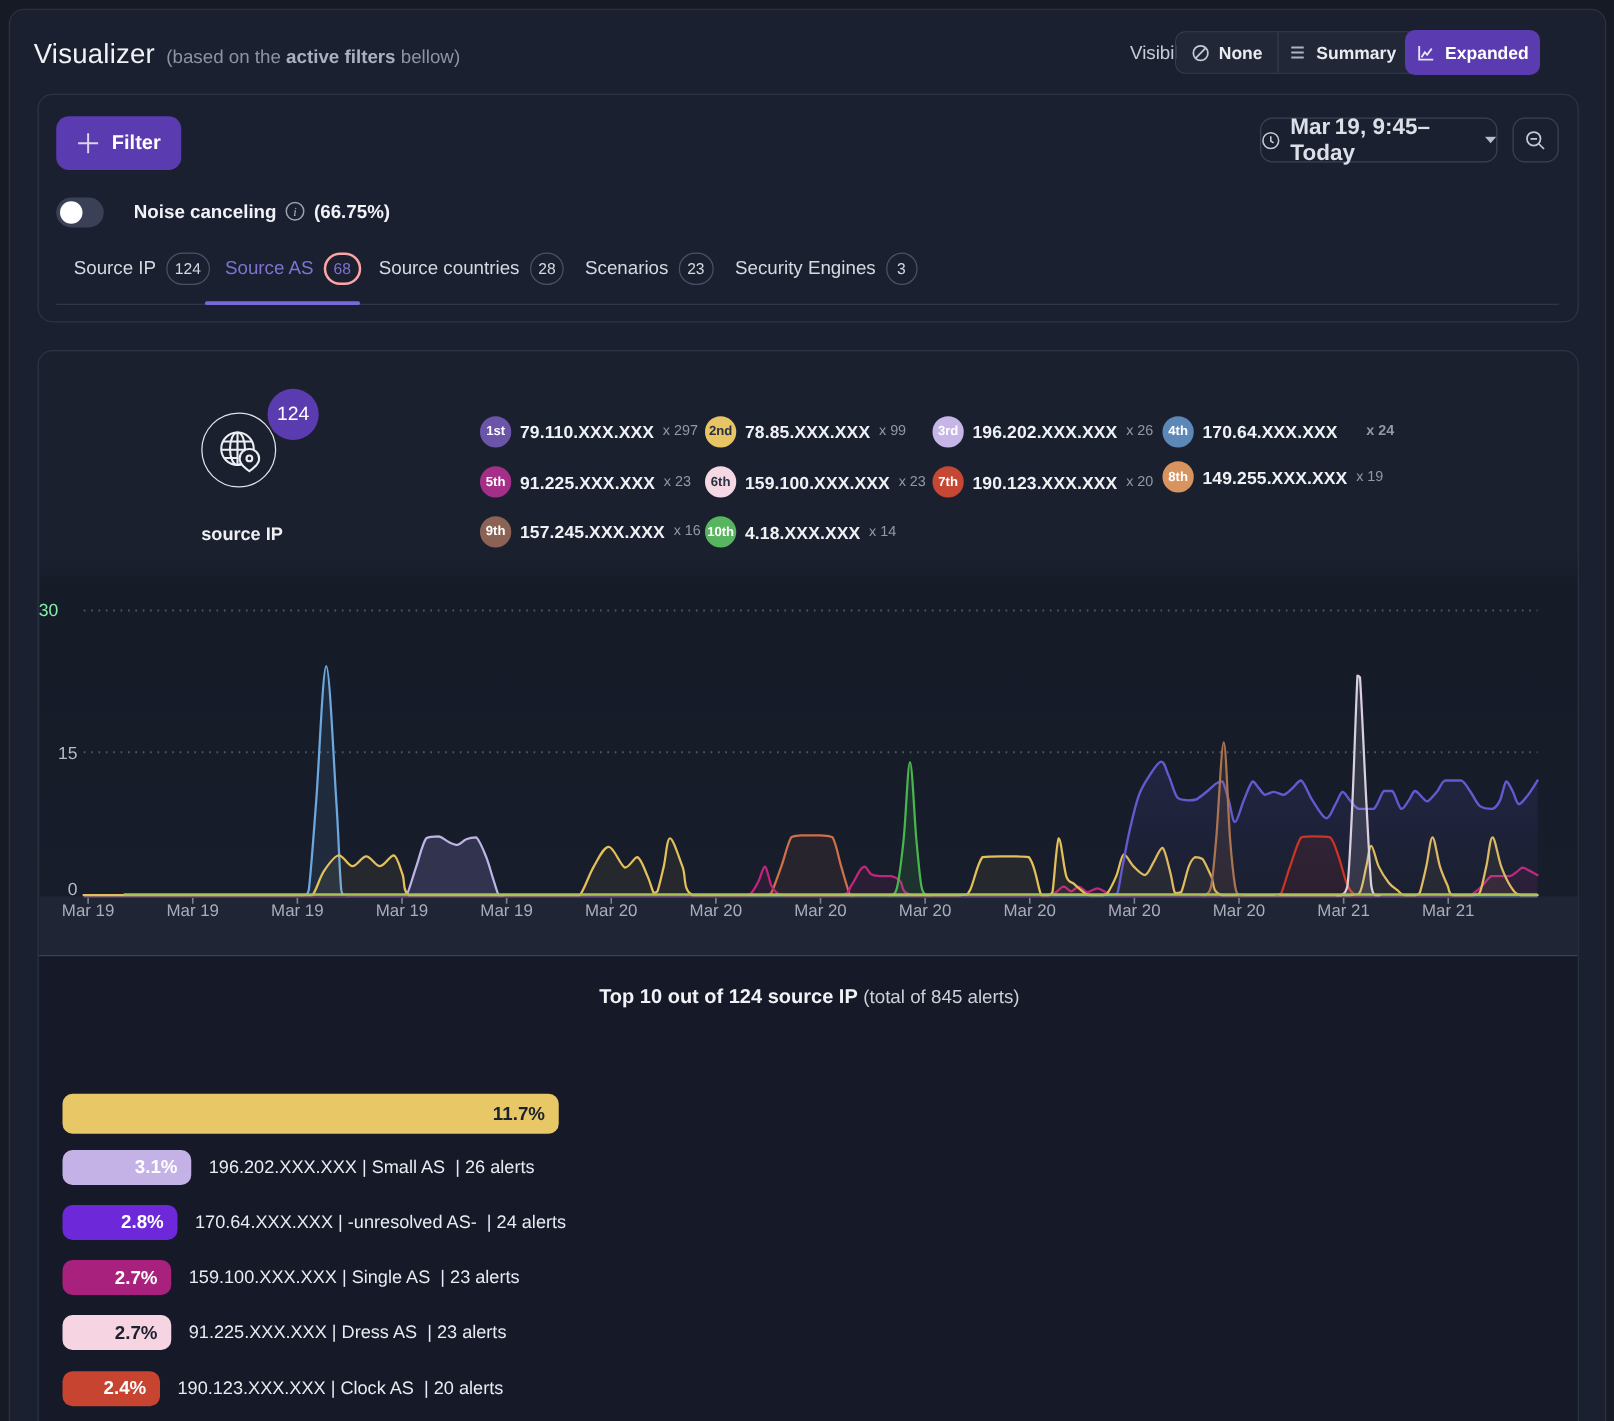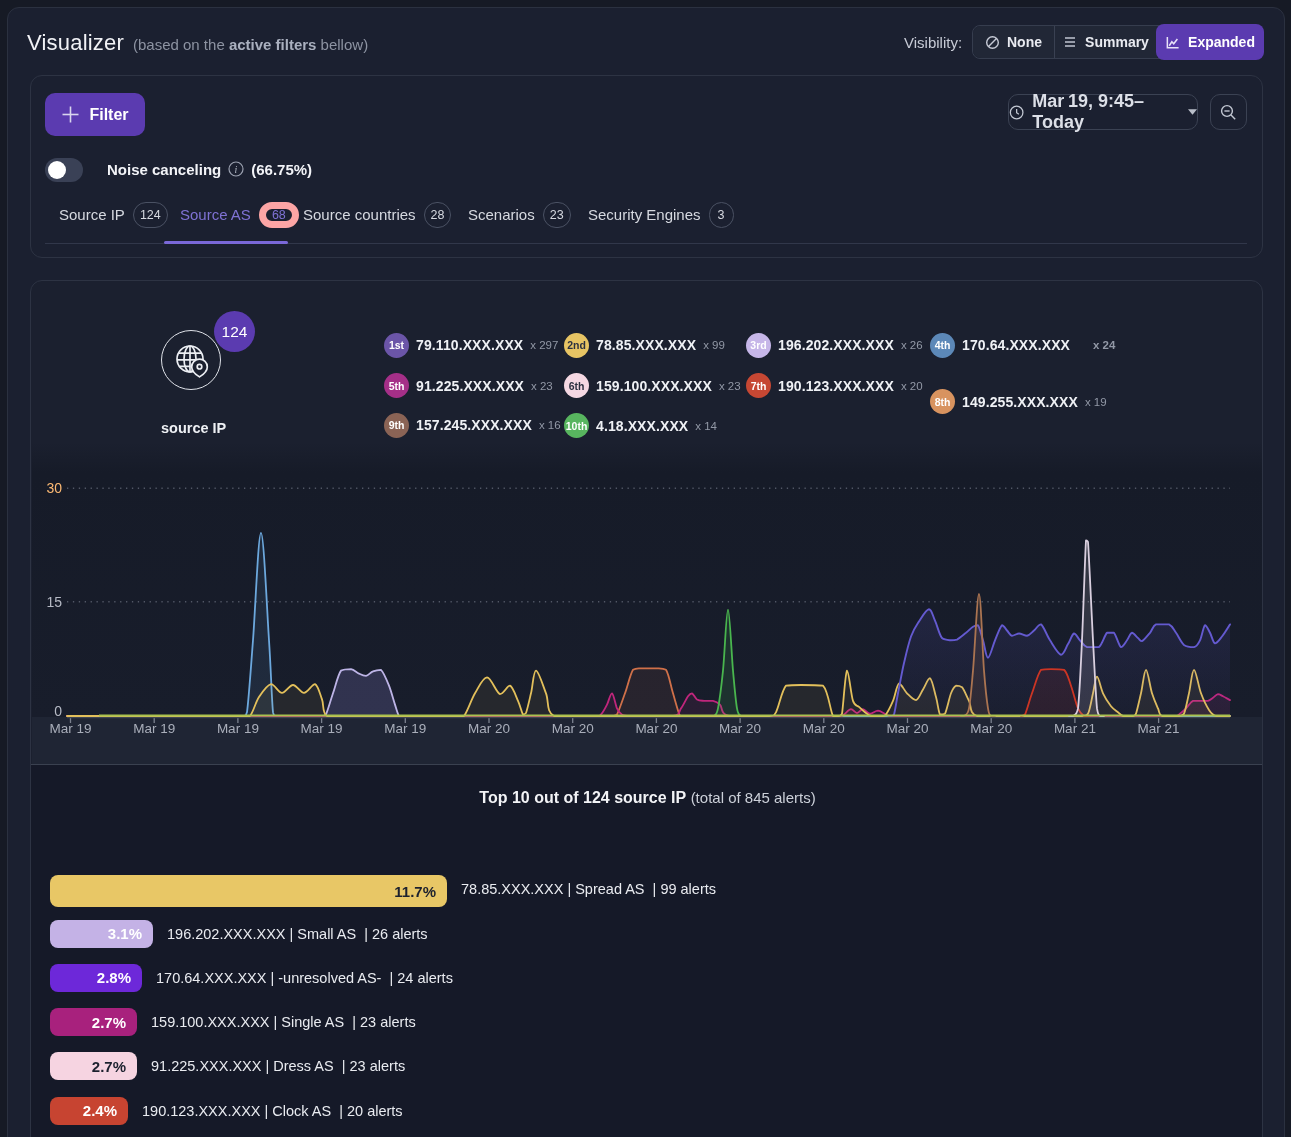--- a/index.html
+++ b/index.html
@@ -11,21 +11,21 @@
 <body>
 
 <div class="panel" style="left:7px;top:7px;width:1278px;height:1290px;background:#1b2030;"></div>
 
 <div class="abs flex" style="left:27px;top:30px;align-items:baseline;">
   <span style="font-size:22px;color:#f1f2f6;letter-spacing:.2px;">Visualizer</span>
   <span style="font-size:15px;color:#8d93a2;margin-left:9px;">(based on the <b style="color:#aab0bf;">active filters</b> bellow)</span>
 </div>
 
 <div class="abs" style="left:904px;top:34px;font-size:15px;color:#c7cbd6;">Visibility:</div>
-<div class="abs flex" style="left:972px;top:25px;height:34px;border-radius:8px;border:1px solid #363d4e;background:#20263650;">
+<div class="abs flex" style="left:940px;top:25px;height:34px;border-radius:8px;border:1px solid #363d4e;background:#20263650;">
   <div class="flex" style="width:81px;height:100%;justify-content:center;background:#212736;border-radius:8px 0 0 8px;">
     <svg width="15" height="15" viewBox="0 0 16 16" style="margin-right:7px;">
         <circle cx="8" cy="8" r="6.2" fill="none" stroke="#c6cad5" stroke-width="1.5"></circle>
         <line x1="3.8" y1="12.2" x2="12.2" y2="3.8" stroke="#c6cad5" stroke-width="1.5"></line>
       </svg>
     <span style="font-size:14px;font-weight:bold;color:#e9ebf1;">None</span>
   </div>
   <div style="width:1px;height:100%;background:#3a4152;"></div>
   <div class="flex" style="width:102px;height:100%;justify-content:center;background:#212736;">
     <svg width="14" height="12" viewBox="0 0 14 12" style="margin-right:8px;">
@@ -87,21 +87,21 @@
 </div>
 
 <div class="abs" style="left:45px;top:243px;width:1202px;height:1px;background:#31374a;"></div>
 <div class="abs" style="left:164px;top:241px;width:124px;height:3px;background:#7a68d8;border-radius:2px;"></div>
 <div class="abs flex" style="left:59px;top:201px;height:27px;">
     <span style="font-size:15px;color:#d6d9e0;">Source IP</span>
     <span class="flex" style="justify-content:center;margin-left:8px;min-width:27px;height:26px;padding:0 6px;border:1px solid #4a5163;border-radius:14px;font-size:12.5px;color:#d6d9e0;">124</span>
   </div>
 <div class="abs flex" style="left:180px;top:201px;height:27px;">
     <span style="font-size:15px;color:#7f72d4;">Source AS</span>
-    <span class="flex" style="justify-content:center;margin-left:8px;min-width:27px;height:26px;padding:0 6px;border:7px solid #fca5a5;border-radius:14px;font-size:12.5px;color:#7f72d4;">68</span>
+    <span class="flex" style="justify-content:center;margin-left:8px;min-width:27px;height:26px;padding:0 6px;border:2px solid #fca5a5;border-radius:14px;font-size:12.5px;color:#7f72d4;">68</span>
   </div>
 <div class="abs flex" style="left:303px;top:201px;height:27px;">
     <span style="font-size:15px;color:#d6d9e0;">Source countries</span>
     <span class="flex" style="justify-content:center;margin-left:8px;min-width:27px;height:26px;padding:0 6px;border:1px solid #4a5163;border-radius:14px;font-size:12.5px;color:#d6d9e0;">28</span>
   </div>
 <div class="abs flex" style="left:468px;top:201px;height:27px;">
     <span style="font-size:15px;color:#d6d9e0;">Scenarios</span>
     <span class="flex" style="justify-content:center;margin-left:8px;min-width:27px;height:26px;padding:0 6px;border:1px solid #4a5163;border-radius:14px;font-size:12.5px;color:#d6d9e0;">23</span>
   </div>
 <div class="abs flex" style="left:588px;top:201px;height:27px;">
@@ -156,37 +156,37 @@
 <div class="abs flex" style="left:533px;top:92px;height:25px;">
       <span class="flex" style="width:25px;height:25px;border-radius:50%;background:#f5d8e3;color:#2b3040;font-size:10.5px;font-weight:bold;justify-content:center;">6th</span>
       <span style="font-size:14px;font-weight:bold;color:#eff1f5;margin-left:7px;letter-spacing:.1px;">159.100.XXX.XXX</span>
       <span style="font-size:11.5px;color:#9298a6;margin-left:7px;">x 23</span>
     </div>
 <div class="abs flex" style="left:715px;top:92px;height:25px;">
       <span class="flex" style="width:25px;height:25px;border-radius:50%;background:#c64733;color:#fff;font-size:10.5px;font-weight:bold;justify-content:center;">7th</span>
       <span style="font-size:14px;font-weight:bold;color:#eff1f5;margin-left:7px;letter-spacing:.1px;">190.123.XXX.XXX</span>
       <span style="font-size:11.5px;color:#9298a6;margin-left:7px;">x 20</span>
     </div>
-<div class="abs flex" style="left:899px;top:108px;height:25px;align-items:center;">
+<div class="abs flex" style="left:899px;top:88px;height:25px;align-items:center;">
       <span class="flex" style="width:25px;height:25px;border-radius:50%;background:#d8935f;color:#fff;font-size:10.5px;font-weight:bold;justify-content:center;">8th</span>
       <span style="font-size:14px;font-weight:bold;color:#eff1f5;margin-left:7px;letter-spacing:.1px;">149.255.XXX.XXX</span>
       <span style="font-size:11.5px;color:#9298a6;margin-left:7px;">x 19</span>
     </div>
 <div class="abs flex" style="left:353px;top:131.5px;height:25px;">
       <span class="flex" style="width:25px;height:25px;border-radius:50%;background:#8a6355;color:#fff;font-size:10.5px;font-weight:bold;justify-content:center;">9th</span>
       <span style="font-size:14px;font-weight:bold;color:#eff1f5;margin-left:7px;letter-spacing:.1px;">157.245.XXX.XXX</span>
       <span style="font-size:11.5px;color:#9298a6;margin-left:7px;">x 16</span>
     </div>
 <div class="abs flex" style="left:533px;top:132px;height:25px;">
       <span class="flex" style="width:25px;height:25px;border-radius:50%;background:#58b55f;color:#fff;font-size:10.5px;font-weight:bold;justify-content:center;">10th</span>
       <span style="font-size:14px;font-weight:bold;color:#eff1f5;margin-left:7px;letter-spacing:.1px;">4.18.XXX.XXX</span>
       <span style="font-size:11.5px;color:#9298a6;margin-left:7px;">x 14</span>
     </div>
 
-  <div class="abs" style="left:0px;top:199px;width:31px;text-align:right;font-size:14px;color:#fdba74;">30</div>
+  <div class="abs" style="left:0px;top:199px;width:31px;text-align:left;font-size:14px;color:#86efac;">30</div>
   <div class="abs" style="left:0px;top:313px;width:31px;text-align:right;font-size:14px;color:#b6bac5;">15</div>
   <div class="abs" style="left:0px;top:422px;width:31px;text-align:right;font-size:14px;color:#b6bac5;">0</div>
   <div class="abs" style="left:1px;top:436px;width:1231px;height:47px;background:#1f2534;"></div>
   <svg class="abs" style="left:0;top:180px;" width="1233" height="303" viewBox="0 0 1233 303">
       <defs>
         <linearGradient id="gi" x1="0" y1="0" x2="0" y2="1">
           <stop offset="0" stop-color="#6259cc" stop-opacity="0.15"></stop>
           <stop offset="1" stop-color="#6259cc" stop-opacity="0.03"></stop>
         </linearGradient>
       </defs>
@@ -241,21 +241,20 @@
 <div class="abs" style="left:762.8px;top:440px;width:60px;text-align:center;font-size:13.5px;color:#a9aeba;">Mar 20</div>
 <div class="abs" style="left:846.5px;top:440px;width:60px;text-align:center;font-size:13.5px;color:#a9aeba;">Mar 20</div>
 <div class="abs" style="left:930.2px;top:440px;width:60px;text-align:center;font-size:13.5px;color:#a9aeba;">Mar 20</div>
 <div class="abs" style="left:1013.9px;top:440px;width:60px;text-align:center;font-size:13.5px;color:#a9aeba;">Mar 21</div>
 <div class="abs" style="left:1097.6px;top:440px;width:60px;text-align:center;font-size:13.5px;color:#a9aeba;">Mar 21</div>
 <div class="abs" style="left:0;top:483px;width:1233px;height:530px;background:#151928;border-top:1px solid #3a4150;"></div>
 <div class="abs" style="left:0;top:508px;width:1233px;text-align:center;"><span style="font-size:16px;font-weight:bold;color:#f2f3f6;">Top 10 out of 124 source IP</span> <span style="font-size:15px;color:#ccd0d9;">(total of 845 alerts)</span></div>
 <div class="abs flex" style="left:19px;top:594.2px;width:397px;height:32px;background:#e8c766;border-radius:8px;">
       <span style="font-size:15px;font-weight:bold;color:#1c212e;margin-left:auto;margin-right:11px;">11.7%</span>
     </div>
-<div class="abs flex" style="left:430px;top:594.2px;height:28px;font-size:14.5px;color:#e9ebf0;">78.85.XXX.XXX | Spread AS&nbsp; | 99 alerts</div>
 <div class="abs flex" style="left:19px;top:638.5px;width:103px;height:28px;background:#c4b2e6;border-radius:8px;">
       <span style="font-size:15px;font-weight:bold;color:#fff;margin-left:auto;margin-right:11px;">3.1%</span>
     </div>
 <div class="abs flex" style="left:136px;top:638.5px;height:28px;font-size:14.5px;color:#e9ebf0;">196.202.XXX.XXX | Small AS&nbsp; | 26 alerts</div>
 <div class="abs flex" style="left:19px;top:682.8px;width:92px;height:28px;background:#6d28d9;border-radius:8px;">
       <span style="font-size:15px;font-weight:bold;color:#fff;margin-left:auto;margin-right:11px;">2.8%</span>
     </div>
 <div class="abs flex" style="left:125px;top:682.8px;height:28px;font-size:14.5px;color:#e9ebf0;">170.64.XXX.XXX | -unresolved AS-&nbsp; | 24 alerts</div>
 <div class="abs flex" style="left:19px;top:727.0px;width:87px;height:28px;background:#a8217d;border-radius:8px;">
       <span style="font-size:15px;font-weight:bold;color:#fff;margin-left:auto;margin-right:11px;">2.7%</span>

